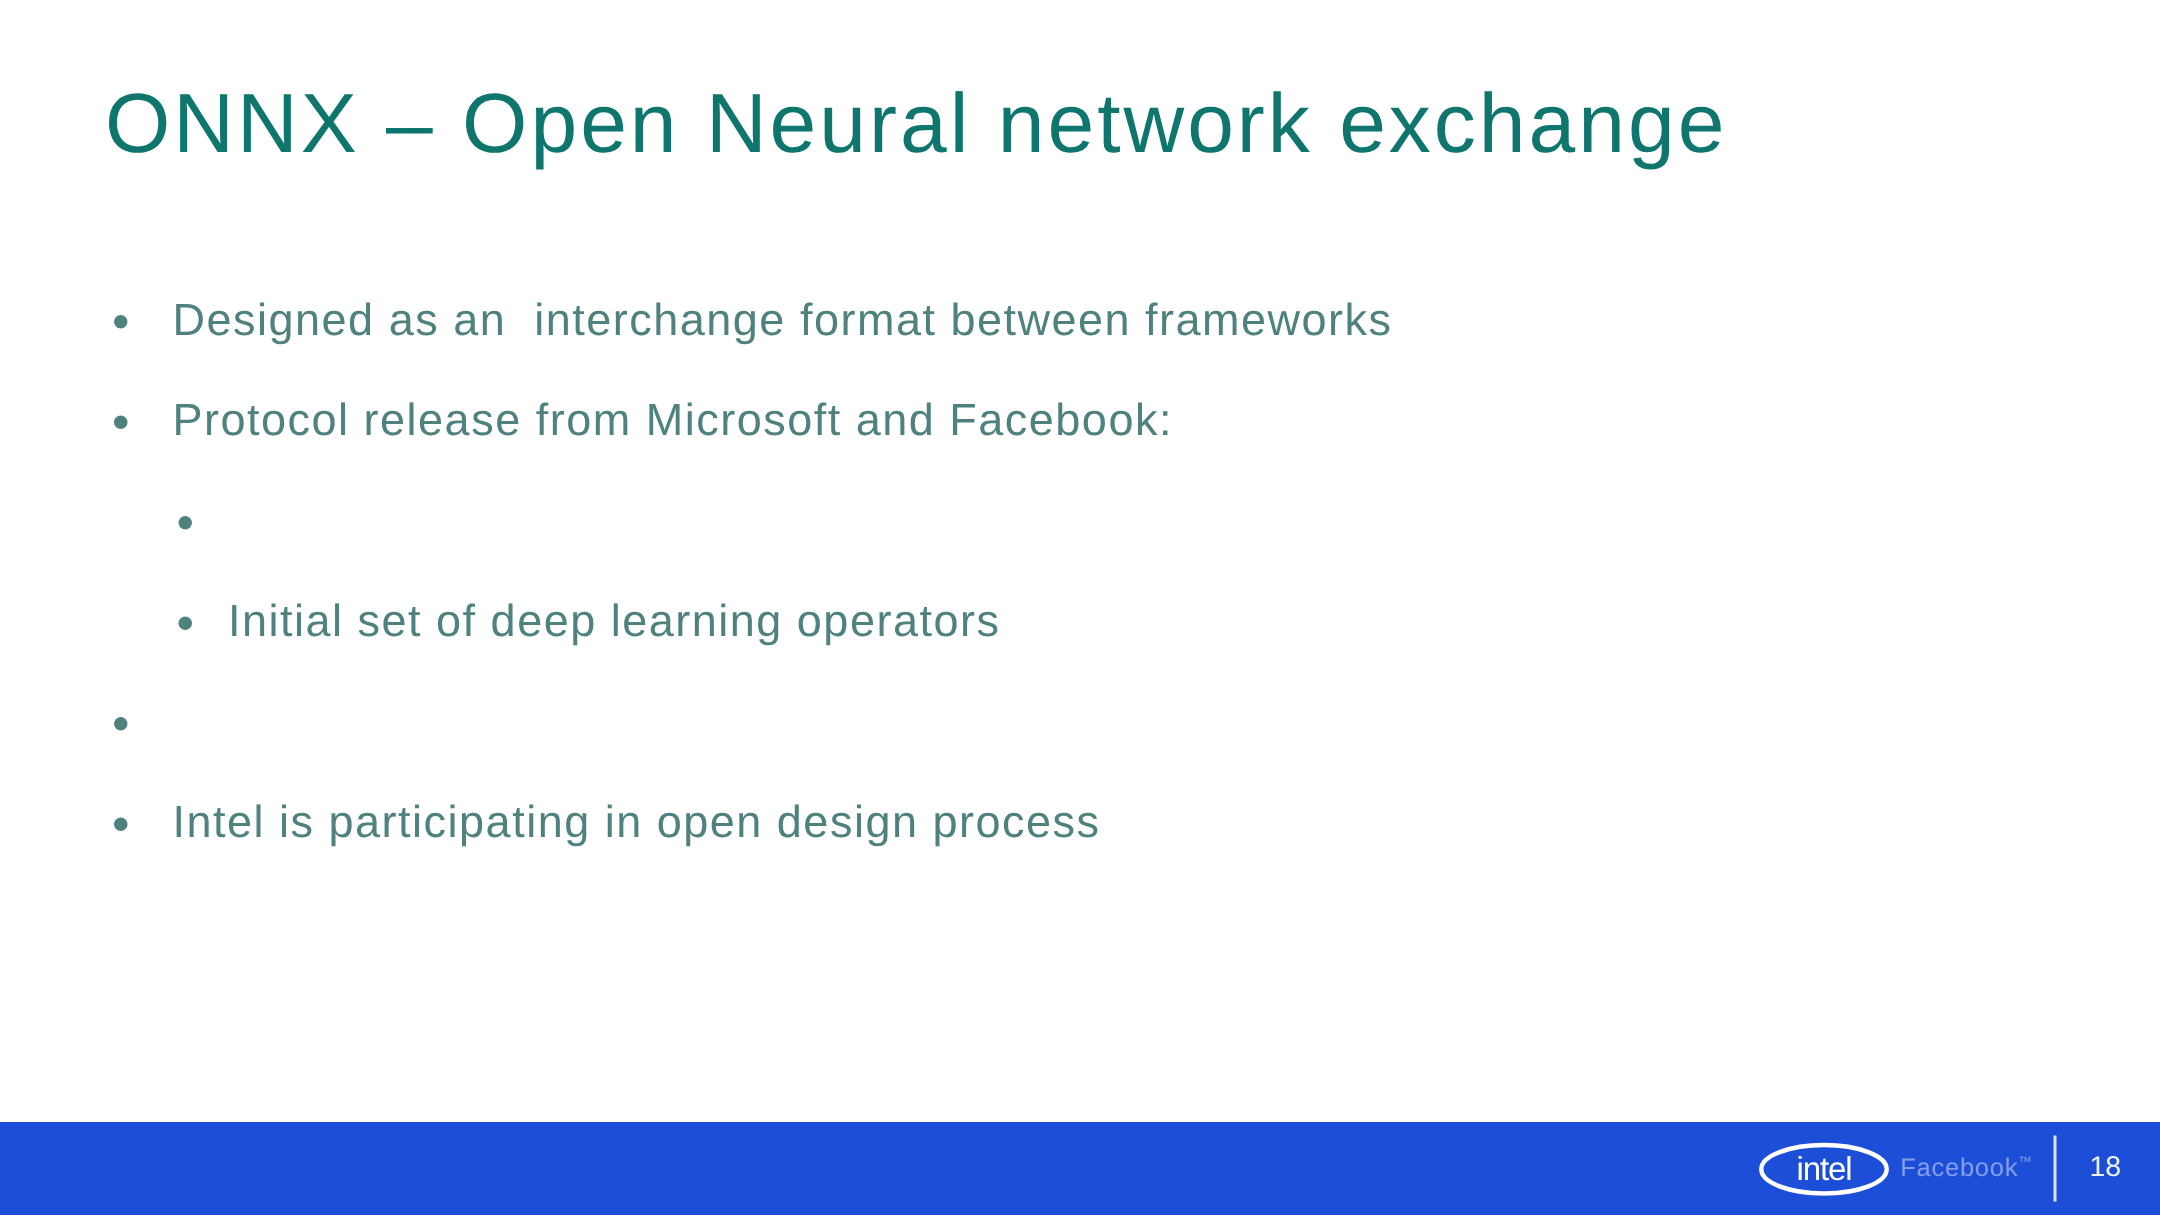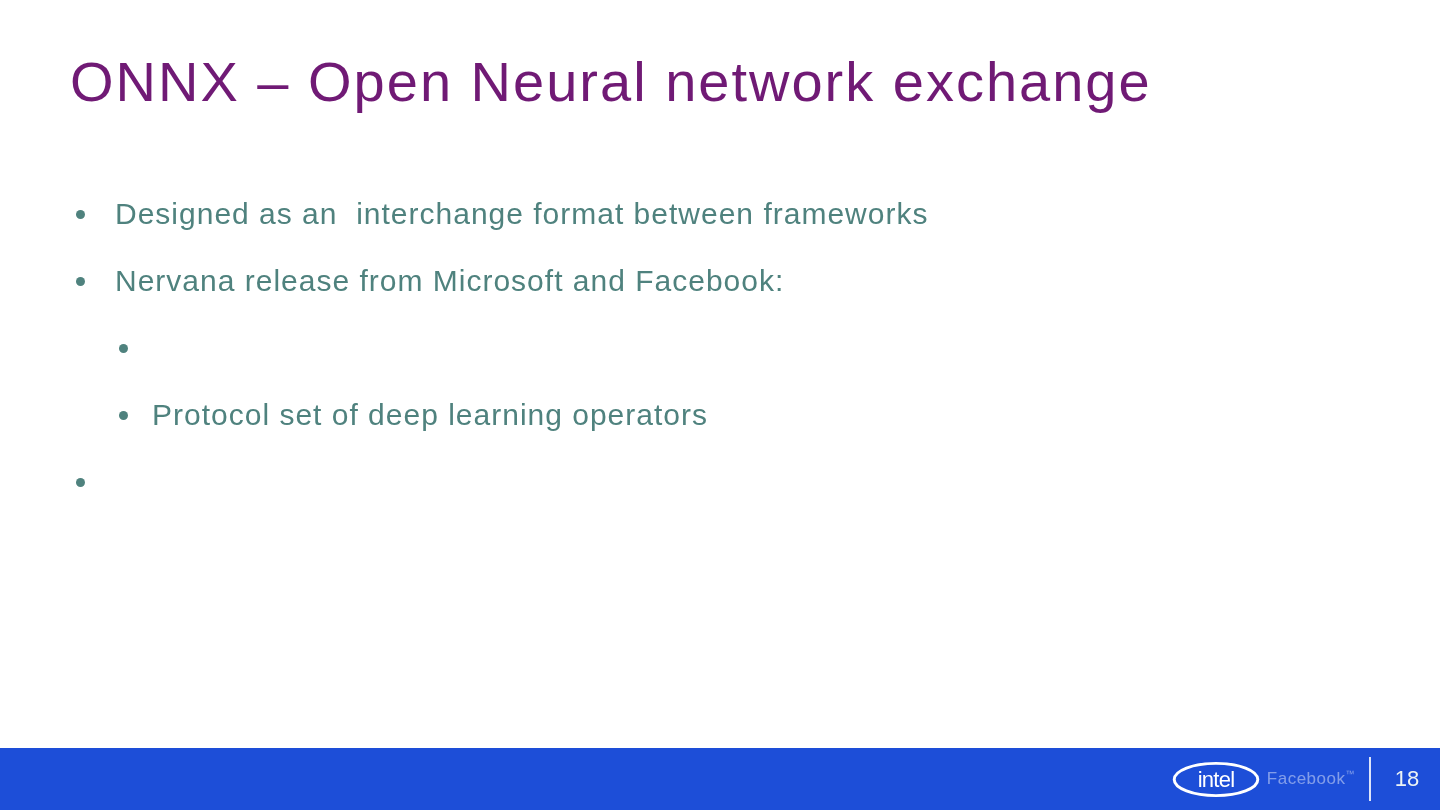--- a/index.html
+++ b/index.html
@@ -11,21 +11,21 @@
     overflow: hidden;
     font-family: "Liberation Sans", sans-serif;
   }
   .title {
     position: absolute;
     left: 70px;
     top: 50px;
     font-size: 56px;
     line-height: 1.15;
     letter-spacing: 2px;
-    color: #701a75;
+    color: #0f766e;
     white-space: pre;
   }
   .bullets {
     position: absolute;
     left: 72px;
     top: 196px;
     display: flex;
     flex-direction: column;
     row-gap: 31px;
     list-style: none;
@@ -77,50 +77,53 @@
   .nervana sup { font-size: 9px; }
   .divider {
     width: 2px;
     height: 44px;
     background: rgba(255,255,255,0.85);
     margin-left: 14px;
     margin-right: 22px;
   }
   .pagenum {
     color: #ecf4f4;
-    font-size: 22px;
+    font-size: 19px;
     min-width: 28px;
-    text-align: center;
   }
 </style>
 </head>
 <body>
 
 <div class="slide">
 
   <h1 class="title" style="margin:0; font-weight:normal;">ONNX – Open Neural network exchange</h1>
 
   <ul class="bullets">
     <li class="bullet lvl1">
       <span class="dot"></span>
       <span class="text">Designed as an  interchange format between frameworks</span>
     </li>
     <li class="bullet lvl1">
       <span class="dot"></span>
-      <span class="text">Nervana release from Microsoft and Facebook:</span>
+      <span class="text">Protocol release from Microsoft and Facebook:</span>
     </li>
     <li class="bullet lvl2">
       <span class="dot"></span>
     </li>
     <li class="bullet lvl2">
       <span class="dot"></span>
-      <span class="text">Protocol set of deep learning operators</span>
+      <span class="text">Initial set of deep learning operators</span>
     </li>
     <li class="bullet lvl1">
       <span class="dot"></span>
+    </li>
+    <li class="bullet lvl1">
+      <span class="dot"></span>
+      <span class="text">Intel is participating in open design process</span>
     </li>
   </ul>
 
   <div class="footer">
     <div class="logo-group">
       <svg class="intel-logo" viewBox="0 0 120 50" width="88" height="37" aria-hidden="true">
         <ellipse cx="60" cy="25" rx="57" ry="22" fill="none" stroke="#ffffff" stroke-width="4"></ellipse>
         <text x="60" y="35" text-anchor="middle" font-size="30" fill="#ffffff" font-family="Liberation Sans, sans-serif" letter-spacing="-1">intel</text>
       </svg>
       <span class="nervana"><span>Facebook</span><sup>™</sup></span>

